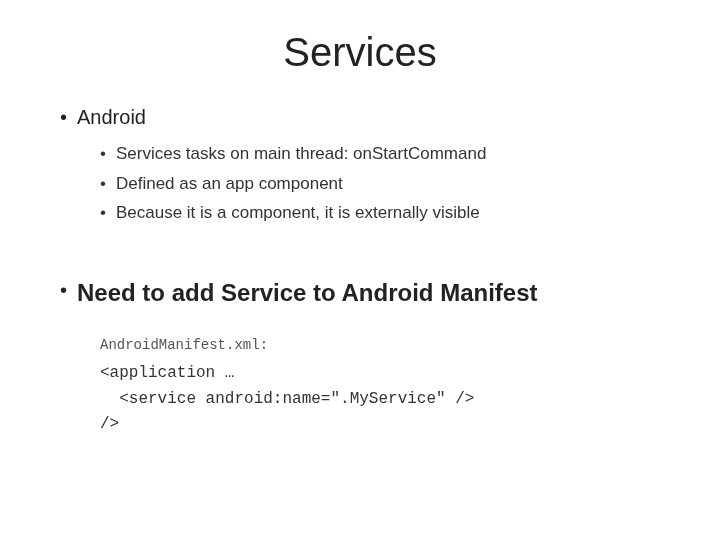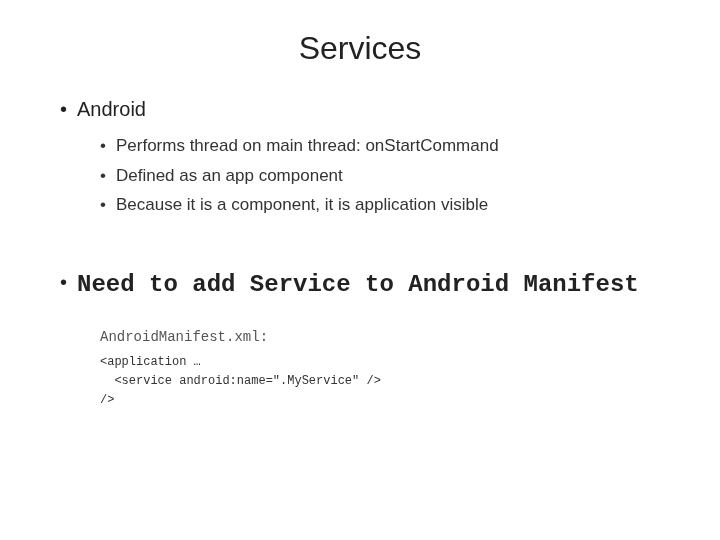--- a/index.html
+++ b/index.html
@@ -20,21 +20,21 @@
     .slide {
       width: 720px;
       height: 540px;
       padding: 30px 60px 30px 60px;
       display: flex;
       flex-direction: column;
     }
 
     .slide-title {
       text-align: center;
-      font-size: 32px;
+      font-size: 40px;
       font-weight: normal;
       color: #222222;
       margin-bottom: 28px;
       font-family: Arial, Helvetica, sans-serif;
     }
 
     .content {
       display: flex;
       flex-direction: column;
       gap: 20px;
@@ -63,21 +63,20 @@
     }
 
     .bullet-item-primary .bullet-text {
       font-size: 20px;
       line-height: 1.4;
     }
 
     .bullet-item-primary .bullet-text.bold {
       font-size: 24px;
       font-weight: bold;
-      font-family: Liberation Mono, monospace;
     }
 
     .sub-bullets {
       margin-left: 40px;
       display: flex;
       flex-direction: column;
       gap: 4px;
     }
 
     .sub-bullet-item {
@@ -102,21 +101,21 @@
 
     .code-label {
       font-family: 'Courier New', Courier, monospace;
       font-size: 14px;
       color: #555555;
       margin-bottom: 8px;
     }
 
     .code-block {
       font-family: 'Courier New', Courier, monospace;
-      font-size: 12px;
+      font-size: 16px;
       color: #333333;
       line-height: 1.6;
       white-space: pre;
     }
 
     .divider-space {
       height: 10px;
     }
   </style>
 </head>
@@ -128,29 +127,29 @@
   <div class="content">
 
     <div class="bullet-section">
       <div class="bullet-item-primary">
         <span class="bullet-dot">•</span>
         <span class="bullet-text">Android</span>
       </div>
       <div class="sub-bullets">
         <div class="sub-bullet-item">
           <span class="bullet-dot">•</span>
-          <span>Performs thread on main thread: onStartCommand</span>
+          <span>Services tasks on main thread: onStartCommand</span>
         </div>
         <div class="sub-bullet-item">
           <span class="bullet-dot">•</span>
           <span>Defined as an app component</span>
         </div>
         <div class="sub-bullet-item">
           <span class="bullet-dot">•</span>
-          <span>Because it is a component, it is application visible</span>
+          <span>Because it is a component, it is externally visible</span>
         </div>
       </div>
     </div>
 
     <div class="divider-space"></div>
 
     <div class="bullet-section">
       <div class="bullet-item-primary">
         <span class="bullet-dot">•</span>
         <span class="bullet-text bold">Need to add Service to Android Manifest</span>

